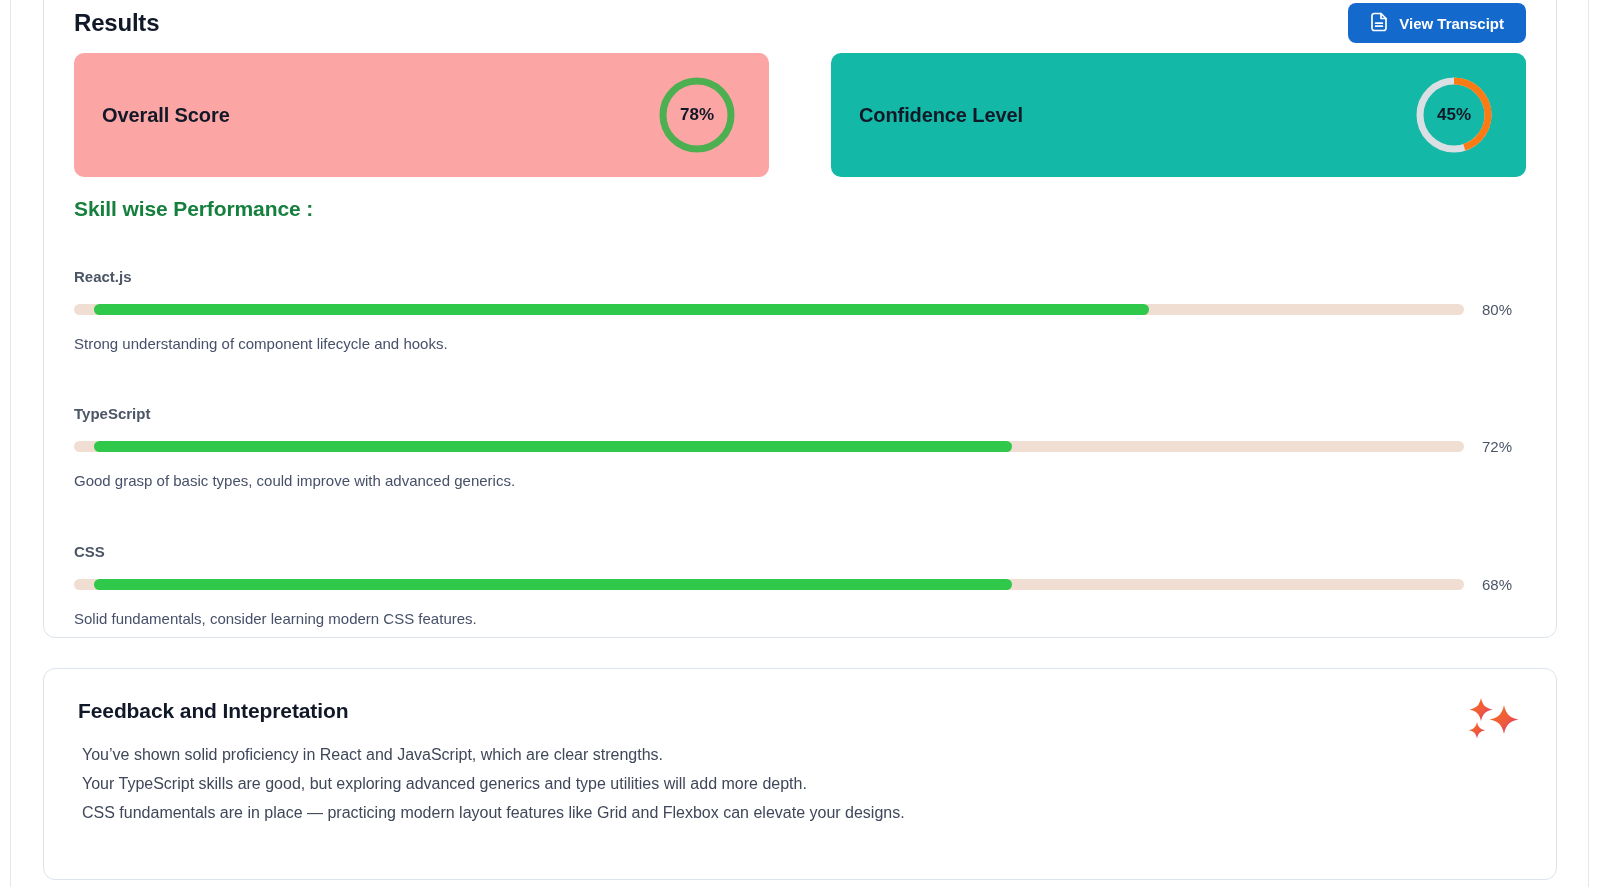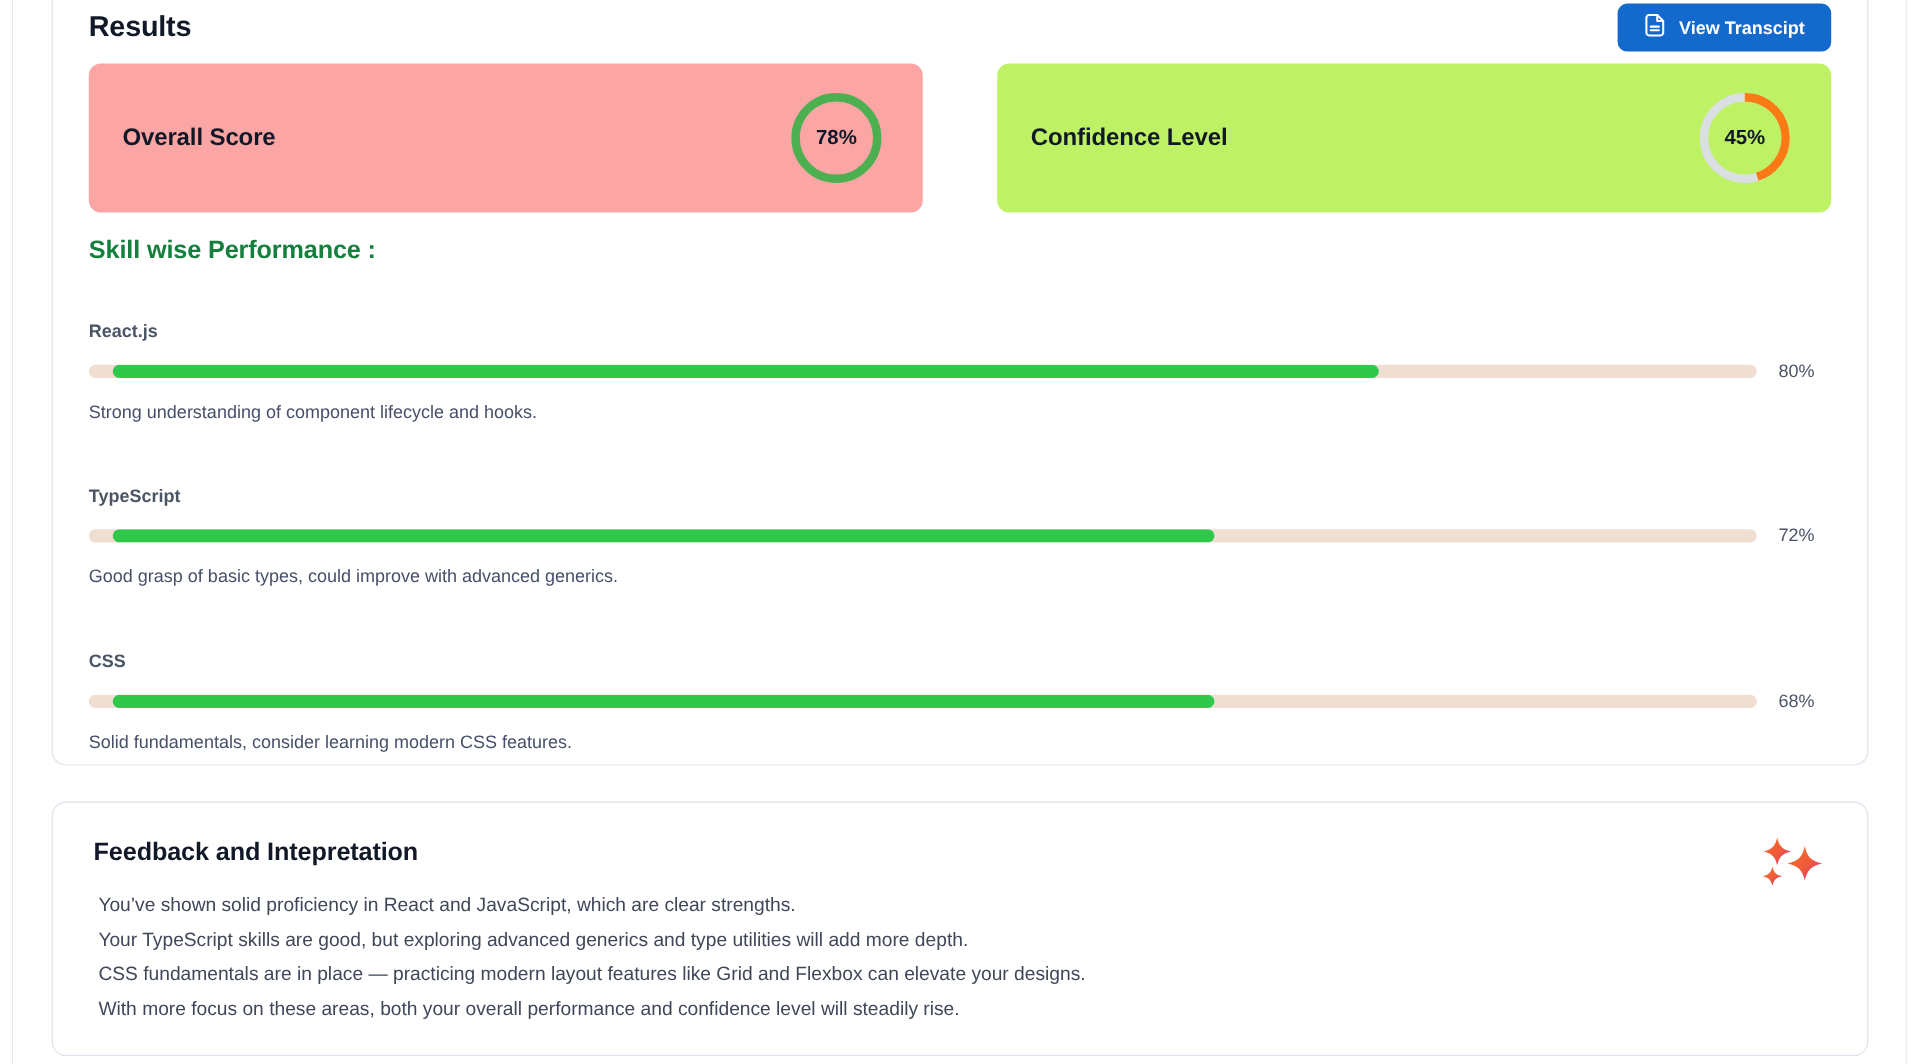--- a/index.html
+++ b/index.html
@@ -113,21 +113,21 @@
   .score-card {
     flex: 1 1 0;
     height: 124px;
     border-radius: 10px;
     display: flex;
     align-items: center;
     justify-content: space-between;
     padding: 0 30px 0 28px;
   }
   .score-card.green  { background: #fca5a5; }
-  .score-card.orange { background: #bef264; margin-left: 46px; }
+  .score-card.orange { background: #14b8a6; margin-left: 46px; }
 
   .score-label {
     font-size: 20px;
     font-weight: 600;
     color: #111827;
     letter-spacing: -0.1px;
   }
 
   .ring {
     position: relative;
@@ -345,18 +345,17 @@
         <path d="M19 4 C20.6 11.2 23.4 14 30.6 15.6 C23.4 17.2 20.6 20 19 27.2 C17.4 20 14.6 17.2 7.4 15.6 C14.6 14 17.4 11.2 19 4 Z" fill="url(#sparkGrad)"></path>
         <path d="M42 11 C43.9 20.1 47.4 23.6 56.5 25.5 C47.4 27.4 43.9 30.9 42 40 C40.1 30.9 36.6 27.4 27.5 25.5 C36.6 23.6 40.1 20.1 42 11 Z" fill="url(#sparkGrad)"></path>
         <path d="M15 28 C16.1 33.1 18.1 35.1 23.2 36.2 C18.1 37.3 16.1 39.3 15 44.4 C13.9 39.3 11.9 37.3 6.8 36.2 C11.9 35.1 13.9 33.1 15 28 Z" fill="url(#sparkGrad)"></path>
       </svg>
     </div>
 
     <div class="feedback-lines">
       <p class="feedback-line">You’ve shown solid proficiency in React and JavaScript, which are clear strengths.</p>
       <p class="feedback-line">Your TypeScript skills are good, but exploring advanced generics and type utilities will add more depth.</p>
       <p class="feedback-line">CSS fundamentals are in place — practicing modern layout features like Grid and Flexbox can elevate your designs.</p>
-      <p class="feedback-line">With more focus on these areas, both your overall performance and confidence level will steadily rise.</p>
     </div>
 
   </section>
 
 </div>
 
 </body></html>

